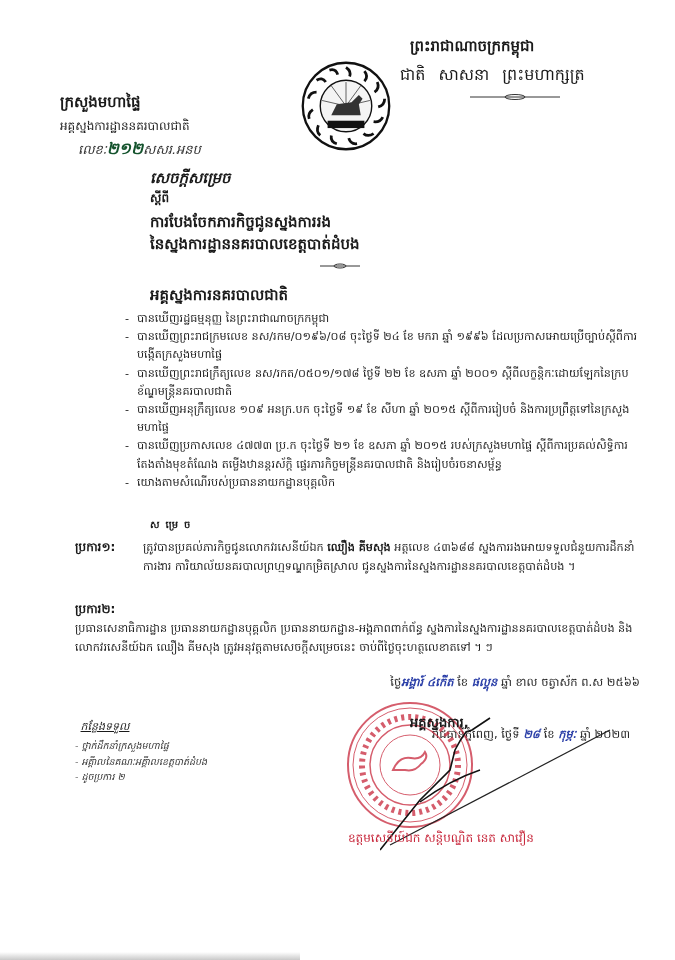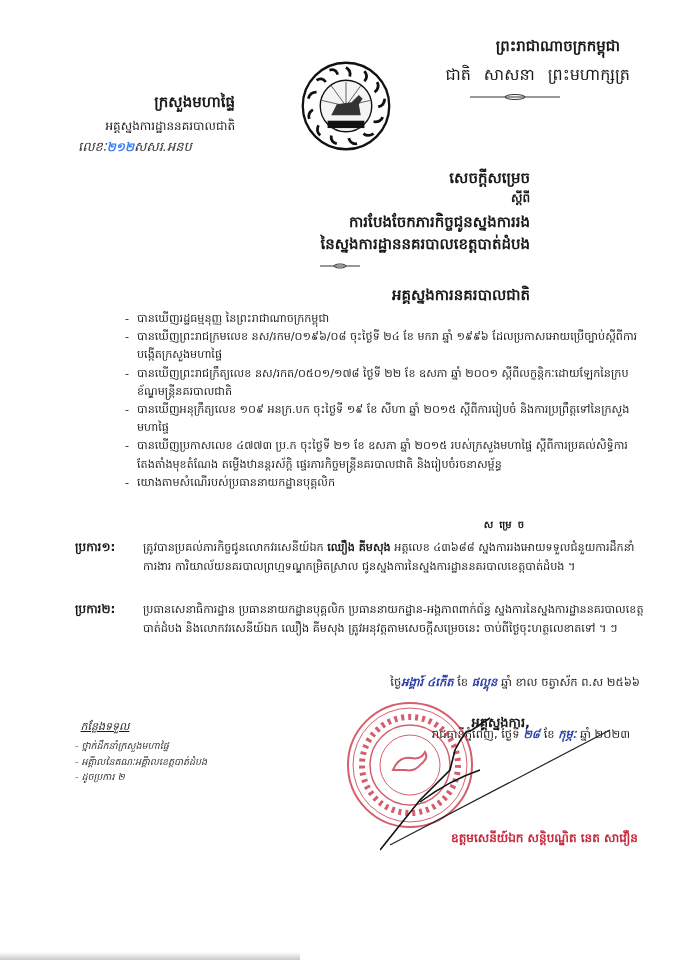--- a/index.html
+++ b/index.html
@@ -1,51 +1,51 @@
 <!DOCTYPE html>
 <html><head>
 <meta charset="utf-8">
 <style>
   html, body { margin: 0; padding: 0; }
   body {
     width: 675px; height: 960px; background: #ffffff; position: relative; overflow: hidden;
     font-family: "DejaVu Sans", "Liberation Sans", sans-serif; color: #1a1a1a;
   }
   .abs { position: absolute; }
-  .center { text-align: right; }
+  .center { text-align: left; }
   .bold { font-weight: bold; }
   .ministry { left: 60px; top: 92px; width: 175px; font-size: 15px; }
   .dept { left: 60px; top: 118px; width: 175px; font-size: 12px; }
   .docno { left: 78px; top: 138px; font-size: 13px; font-style: italic; color: #333; }
-  .docno .num { color: #3b82f6; font-weight: bold; font-size: 12px; }
+  .docno .num { color: #14532d; font-weight: bold; font-size: 16px; }
   .kingdom { left: 410px; top: 36px; width: 210px; font-size: 15px; }
   .motto { left: 400px; top: 64px; width: 230px; font-size: 16px; word-spacing: 8px; }
   .ornament { left: 470px; top: 93px; width: 90px; height: 8px; }
   .emblem { left: 300px; top: 60px; width: 92px; height: 92px; }
-  .title1 { left: 150px; top: 168px; width: 380px; font-size: 15px; }
+  .title1 { left: 150px; top: 168px; width: 380px; font-size: 15px; font-style: italic; }
   .title2 { left: 150px; top: 190px; width: 380px; font-size: 12px; }
   .title3 { left: 150px; top: 212px; width: 380px; font-size: 15px; }
   .title4 { left: 150px; top: 234px; width: 380px; font-size: 15px; }
   .ornament2 { left: 320px; top: 263px; width: 40px; height: 6px; }
   .authority { left: 150px; top: 285px; width: 380px; font-size: 15px; }
   .list { left: 125px; top: 310px; width: 520px; font-size: 11.2px; line-height: 18.2px; }
   .list .item { display: flex; }
   .list .dash { width: 12px; flex: none; }
   .decides { left: 150px; top: 518px; width: 380px; font-size: 10px; letter-spacing: 6px; font-family: Liberation Serif, serif; }
   .article { left: 75px; width: 570px; font-size: 11.2px; line-height: 19px; display: flex; }
   .article .lbl { width: 68px; flex: none; font-weight: bold; font-size: 12px; }
   .art1 { top: 538px; }
-  .art2 { top: 600px; }
+  .art2 { top: 600px; flex-direction: column; }
   .datel1 { left: 300px; top: 675px; width: 340px; font-size: 11.5px; text-align: right; }
   .datel2 { left: 300px; top: 693px; width: 330px; font-size: 11.5px; text-align: right; margin-top: 34px; }
   .hw { color: #2b3fa8; font-style: italic; font-weight: bold; }
   .signtitle { left: 410px; top: 714px; width: 120px; font-size: 13px; }
   .seal { left: 345px; top: 700px; width: 130px; height: 130px; }
   .signature { left: 380px; top: 710px; width: 240px; height: 150px; }
-  .signname { left: 368px; top: 830px; width: 270px; font-size: 12px; color: #c8283c; font-weight: bold; }
+  .signname { left: 348px; top: 830px; width: 270px; font-size: 12px; color: #c8283c; font-weight: normal; }
   .recip-h { left: 60px; top: 719px; width: 90px; font-size: 11px; font-style: italic; text-decoration: underline; text-align: center; }
   .recip { left: 75px; top: 738px; width: 220px; font-size: 9.5px; font-style: italic; line-height: 15.5px; color: #333; }
   .bottom-strip { left: 0; top: 952px; width: 300px; height: 8px; background: linear-gradient(#fff, #c9c9c9); }
 </style>
 </head>
 <body>
 
 <div class="abs ministry center bold">ក្រសួងមហាផ្ទៃ</div>
 <div class="abs dept center">អគ្គស្នងការដ្ឋាននគរបាលជាតិ</div>
 <div class="abs docno">

